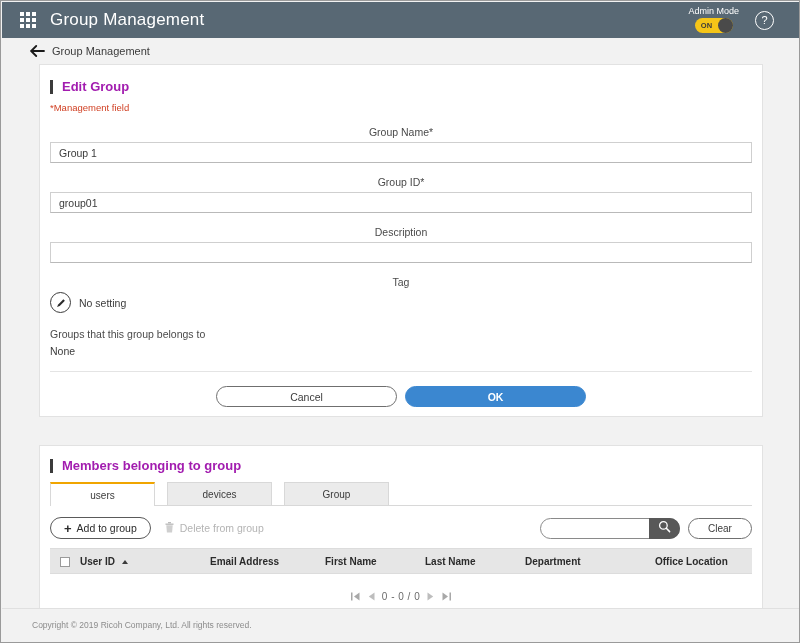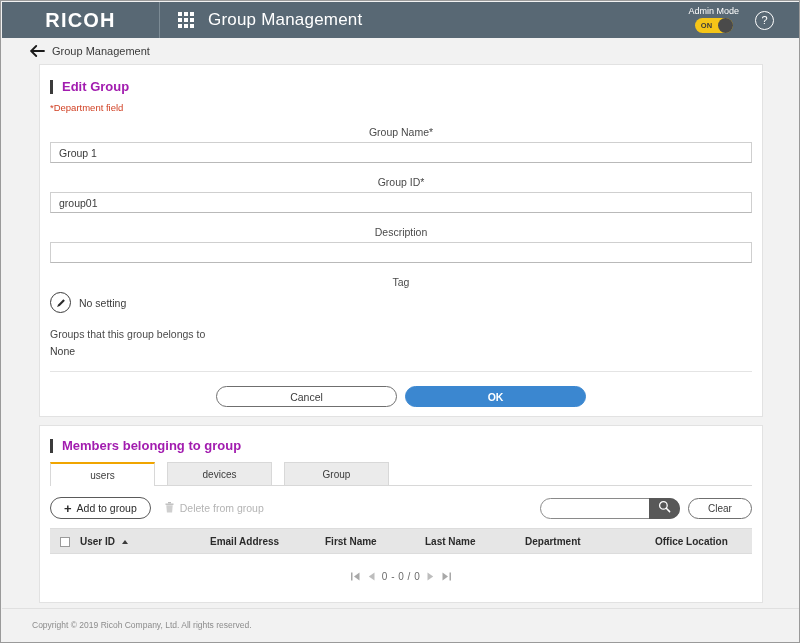--- a/index.html
+++ b/index.html
@@ -147,21 +147,21 @@
   .back-arrow svg { display: block; }
   .breadcrumb-label { font-size: 11px; color: #3b3b3b; }
 
   
   .card {
     position: absolute;
     background: #ffffff;
     border: 1px solid #e2e2e2;
   }
   #card-edit { left: 38px; top: 63px; width: 724px; height: 353px; }
-  #card-members { left: 38px; top: 424px; width: 724px; height: 178px; }
+  #card-members { left: 38px; top: 444px; width: 724px; height: 178px; }
 
   .section-title {
     display: flex;
     align-items: center;
     font-size: 13px;
     font-weight: bold;
     color: #a21caf;
     padding-left: 12px;
     position: relative;
   }
@@ -400,23 +400,20 @@
     padding-left: 30px;
   }
   .footer span { font-size: 8.5px; color: #8c8c8c; }
 </style>
 </head>
 <body>
 
 <div id="app">
 
   <div class="topbar">
-    <div class="logo-zone">
-      <span class="logo-text">RICOH</span>
-    </div>
     <div class="grid-icon">
       <i></i>
         <i></i>
         <i></i>
         <i></i>
         <i></i>
         <i></i>
         <i></i>
         <i></i>
         <i></i>
@@ -444,21 +441,21 @@
         <line x1="1.5" y1="6" x2="14" y2="6" stroke="#1a1a1a" stroke-width="1.8" stroke-linecap="round"></line>
       </svg>
     </span>
     <span class="breadcrumb-label">Group Management</span>
   </div>
 
   <div class="card" id="card-edit">
     <div class="form-pad">
 
       <div class="section-title">Edit Group</div>
-      <div class="mandatory">*Department field</div>
+      <div class="mandatory">*Management field</div>
 
       <div class="field-group">
         <div class="field-label">Group Name*</div>
         <input class="text-input" type="text" value="Group 1" style="">
       </div>
 
       <div class="field-group">
         <div class="field-label">Group ID*</div>
         <input class="text-input" type="text" value="group01" style="">
       </div>

